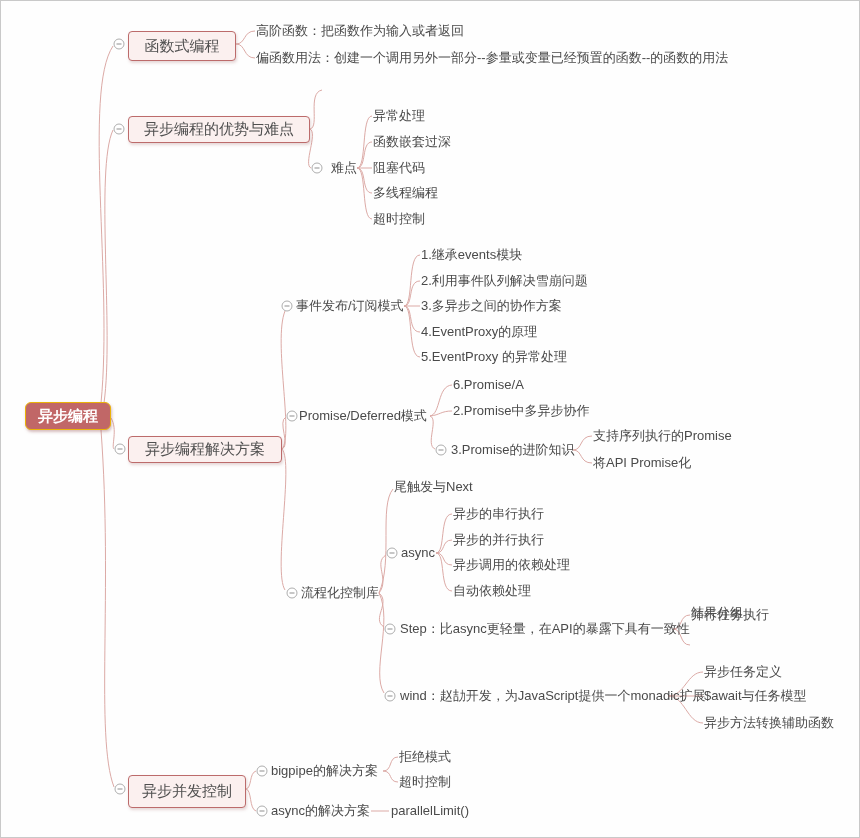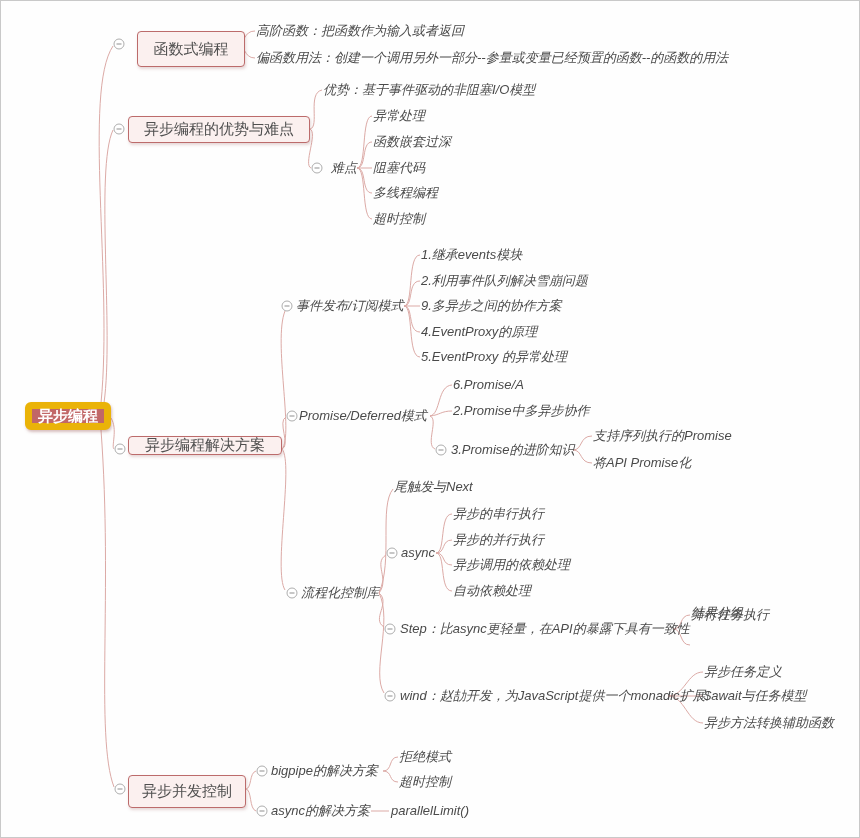--- a/index.html
+++ b/index.html
@@ -11,29 +11,28 @@
   #wires{position:absolute;left:0;top:0;z-index:0;}
   .node-box{
     position:absolute;z-index:2;box-sizing:border-box;
     border:1px solid #bc6b6b;background:#fbf0ef;border-radius:4px;
     display:flex;align-items:center;justify-content:center;
     font-size:15px;color:#4f4f4f;white-space:nowrap;
     box-shadow:1px 2px 3px rgba(160,100,100,0.25);
     cursor:default;
   }
   .root-box{
-    background:#c16767;border:7px solid #eab308;color:#fff;
+    background:#c16767;border:1px solid #eab308;color:#fff;
     font-weight:bold;border-radius:6px;font-size:15px;
     box-shadow:1px 2px 3px rgba(140,70,70,0.35);
   }
   .txt{
     position:absolute;z-index:2;font-size:13px;color:#4a4a4a;
     white-space:nowrap;transform:translateY(-50%);line-height:16px;
     cursor:default;
-    font-style:italic;
   }
   .minus{
     position:absolute;z-index:3;width:11px;height:11px;box-sizing:border-box;
     border:1px solid #aeaeae;border-radius:50%;background:#fff;
     transform:translate(-50%,-50%);cursor:pointer;
   }
   .minus::after{
     content:"";position:absolute;left:2px;right:2px;top:50%;
     margin-top:-0.5px;height:1px;background:#8f8f8f;
   }
@@ -96,55 +95,54 @@
 
     <path d="M245,788 C251,787 248,772 255,770"></path>
     <path d="M245,788 C251,789 248,808 255,810"></path>
     <path d="M382,770 C392,770 387,756 397,756"></path>
     <path d="M382,770 C392,770 387,781 397,781"></path>
     <path d="M370,810 L388,810"></path>
   </svg>
 
   <div class="node-box root-box" style="left:24px;top:401px;width:86px;height:28px">异步编程</div>
 
-  <div class="node-box" style="left:136px;top:30px;width:108px;height:36px">函数式编程</div>
+  <div class="node-box" style="left:127px;top:30px;width:108px;height:30px">函数式编程</div>
   <div class="node-box" style="left:127px;top:115px;width:182px;height:27px">异步编程的优势与难点</div>
-  <div class="node-box" style="left:127px;top:435px;width:154px;height:19px">异步编程解决方案</div>
+  <div class="node-box" style="left:127px;top:435px;width:154px;height:27px">异步编程解决方案</div>
   <div class="node-box" style="left:127px;top:774px;width:118px;height:33px">异步并发控制</div>
 
   <div class="minus" style="left:118px;top:43px"></div>
   <div class="minus" style="left:118px;top:128px"></div>
   <div class="minus" style="left:119px;top:448px"></div>
   <div class="minus" style="left:119px;top:788px"></div>
   <div class="minus" style="left:316px;top:167px"></div>
   <div class="minus" style="left:286px;top:305px"></div>
   <div class="minus" style="left:291px;top:415px"></div>
   <div class="minus" style="left:440px;top:449px"></div>
   <div class="minus" style="left:291px;top:592px"></div>
   <div class="minus" style="left:391px;top:552px"></div>
   <div class="minus" style="left:389px;top:628px"></div>
   <div class="minus" style="left:389px;top:695px"></div>
   <div class="minus" style="left:261px;top:770px"></div>
   <div class="minus" style="left:261px;top:810px"></div>
 
   <div class="txt" style="left:255px;top:30px">高阶函数：把函数作为输入或者返回</div>
   <div class="txt" style="left:255px;top:57px">偏函数用法：创建一个调用另外一部分--参量或变量已经预置的函数--的函数的用法</div>
 
-  <div class="txt" style="left:322px;top:89px">优势：基于事件驱动的非阻塞I/O模型</div>
   <div class="txt" style="left:330px;top:167px">难点</div>
   <div class="txt" style="left:372px;top:115px">异常处理</div>
   <div class="txt" style="left:372px;top:141px">函数嵌套过深</div>
   <div class="txt" style="left:372px;top:167px">阻塞代码</div>
   <div class="txt" style="left:372px;top:192px">多线程编程</div>
   <div class="txt" style="left:372px;top:218px">超时控制</div>
 
   <div class="txt" style="left:295px;top:305px">事件发布/订阅模式</div>
   <div class="txt" style="left:420px;top:254px">1.继承events模块</div>
   <div class="txt" style="left:420px;top:280px">2.利用事件队列解决雪崩问题</div>
-  <div class="txt" style="left:420px;top:305px">9.多异步之间的协作方案</div>
+  <div class="txt" style="left:420px;top:305px">3.多异步之间的协作方案</div>
   <div class="txt" style="left:420px;top:331px">4.EventProxy的原理</div>
   <div class="txt" style="left:420px;top:356px">5.EventProxy 的异常处理</div>
 
   <div class="txt" style="left:298px;top:415px">Promise/Deferred模式</div>
   <div class="txt" style="left:452px;top:384px">6.Promise/A</div>
   <div class="txt" style="left:452px;top:410px">2.Promise中多异步协作</div>
   <div class="txt" style="left:450px;top:449px">3.Promise的进阶知识</div>
   <div class="txt" style="left:592px;top:435px">支持序列执行的Promise</div>
   <div class="txt" style="left:592px;top:462px">将API Promise化</div>
 

